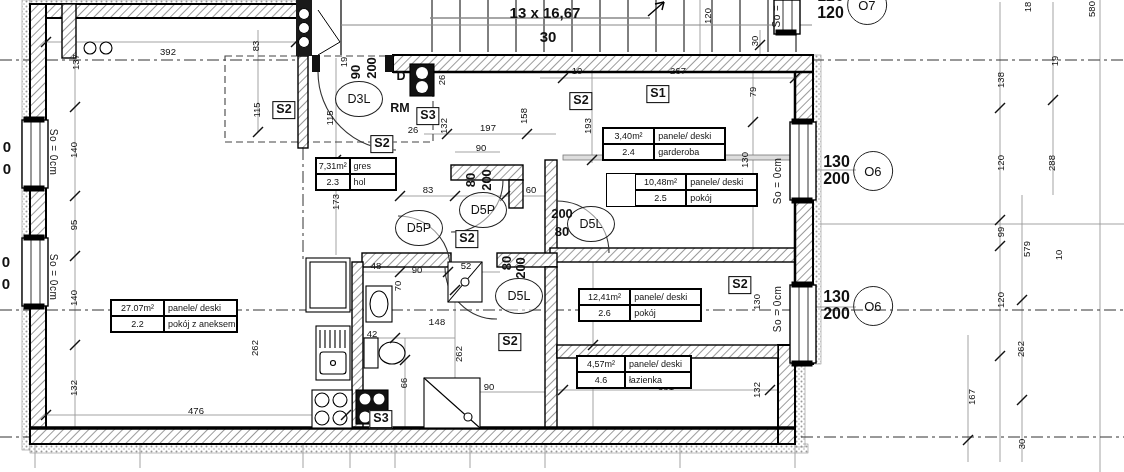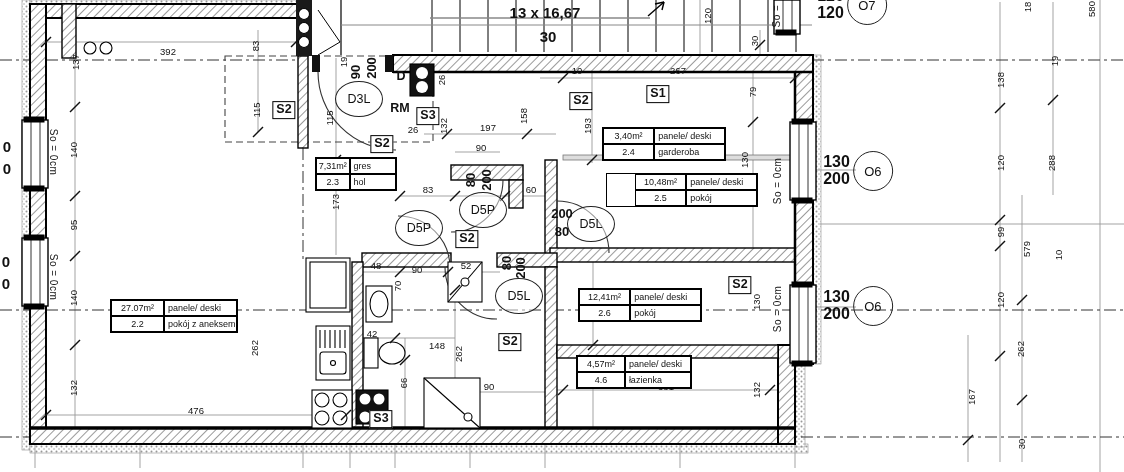--- a/index.html
+++ b/index.html
@@ -319,21 +319,21 @@
     <span class="lab" style="left: 481px; top: 148px;">90</span>
     <span class="lab" style="left: 428px; top: 190px;">83</span>
     <span class="lab" style="left: 531px; top: 190px;">60</span>
     <span class="lab" style="left: 577px; top: 71px;">10</span>
     <span class="lab" style="left: 678px; top: 71px;">267</span>
     <span class="lab" style="left: 413px; top: 130px;">26</span>
     <span class="lab" style="left: 376px; top: 266px;">48</span>
     <span class="lab" style="left: 466px; top: 266px;">52</span>
     <span class="lab" style="left: 417px; top: 270px;">90</span>
     <span class="lab" style="left: 372px; top: 334px;">42</span>
-    <span class="lab" style="left: 437px; top: 346px;">148</span>
+    <span class="lab" style="left: 437px; top: 323px; font-family: Liberation Mono, monospace;">148</span>
     <span class="lab" style="left: 489px; top: 387px;">90</span>
     <span class="lab" style="left: 666px; top: 387px;">381</span>
     <span class="lab v" style="left: 256px; top: 46px;">83</span>
     <span class="lab v" style="left: 257px; top: 110px;">115</span>
     <span class="lab v" style="left: 330px; top: 118px;">115</span>
     <span class="lab v" style="left: 336px; top: 202px;">173</span>
     <span class="lab v" style="left: 76px; top: 62px;">137</span>
     <span class="lab v" style="left: 74px; top: 150px;">140</span>
     <span class="lab v" style="left: 74px; top: 225px;">95</span>
     <span class="lab v" style="left: 74px; top: 298px;">140</span>

